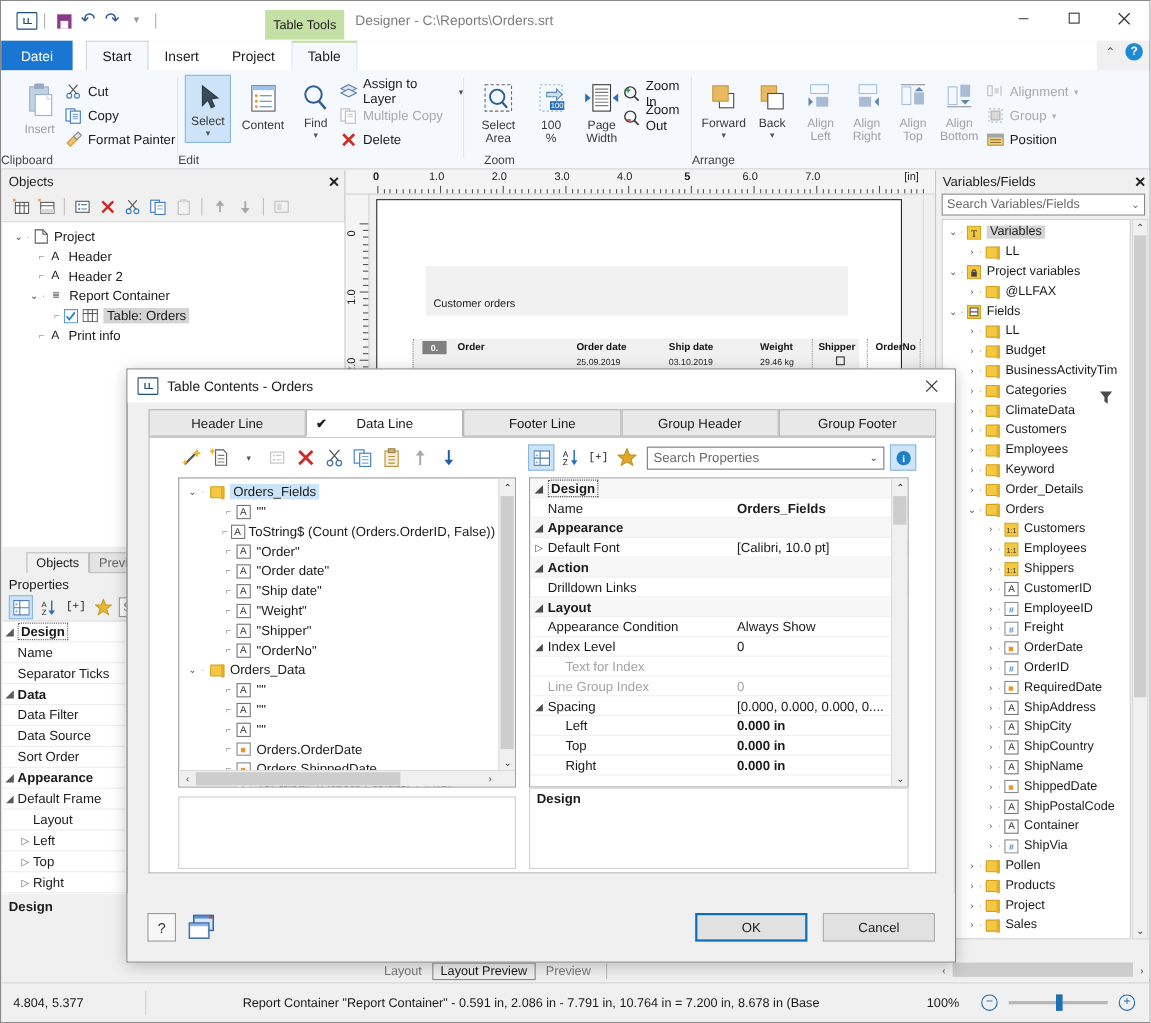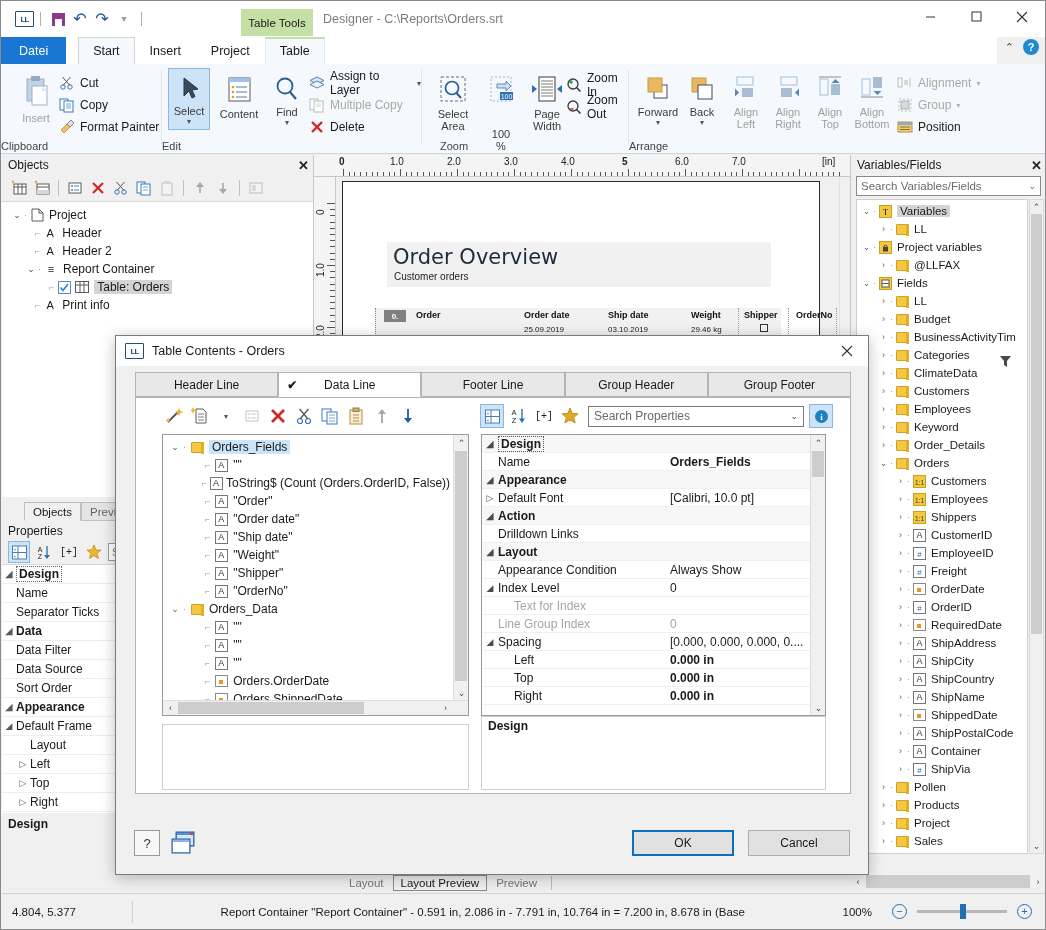--- a/index.html
+++ b/index.html
@@ -579,21 +579,21 @@
 
     <div class="rgroup" style="left:421px;width:206px;">
       <div style="position:absolute;left:6px;top:6px;" class="bigbtn">
         <svg width="32" height="30" viewBox="0 0 32 30">
           <rect x="4" y="2" width="24" height="24" fill="none" stroke="#6a6a6a" stroke-dasharray="3,2"></rect>
           <circle cx="15" cy="13" r="6.5" fill="none" stroke="#2b5d96" stroke-width="1.7"></circle>
           <line x1="19.5" y1="18" x2="24" y2="23" stroke="#2b5d96" stroke-width="2"></line>
         </svg>
         <span class="lbl">Select<br>Area</span>
       </div>
-      <div style="position:absolute;left:54px;top:6px;gap:20px;" class="bigbtn">
+      <div style="position:absolute;left:54px;top:6px;" class="bigbtn">
         <svg width="30" height="30" viewBox="0 0 30 30">
           <rect x="5" y="2" width="20" height="24" fill="none" stroke="#9ab6d4" stroke-dasharray="2,2"></rect>
           <polygon points="11,9 20,9 20,6 25,11 20,16 20,13 11,13" fill="#cfe0f0" stroke="#5a8ab5"></polygon>
           <rect x="14" y="17" width="13" height="8" fill="#2b6fb5"></rect>
           <text x="20.5" y="23.5" font-size="7" fill="#fff" text-anchor="middle" font-family="Liberation Sans">100</text>
         </svg>
         <span class="lbl">100<br>%</span>
       </div>
       <div style="position:absolute;left:100px;top:6px;" class="bigbtn">
         <svg width="34" height="30" viewBox="0 0 34 30">
@@ -934,21 +934,20 @@
         <div class="rv-tick" style="top: 646px; width: 8px;"></div>
         <div class="rv-tick" style="top: 652.2px; width: 5px;"></div>
         <div class="rv-tick" style="top: 658.4px; width: 5px;"></div>
         <div class="rv-tick" style="top: 664.6px; width: 5px;"></div>
       </div>
   </div>
 
   <div class="canvas">
     <div class="page">
       <div class="rep-title-box">
-        <div class="rep-title">Order Overview</div>
         <div class="rep-sub">Customer orders</div>
       </div>
       <div class="rep-table">
         <div class="rt-badge">0.</div>
         <div class="rt-h" style="left:40px;">Order</div>
         <div class="rt-h" style="left:148px;">Order date</div>
         <div class="rt-h" style="left:232px;">Ship date</div>
         <div class="rt-h" style="left:315px;">Weight</div>
         <div class="rt-h" style="left:368px;">Shipper</div>
         <div class="rt-h" style="left:420px;">OrderNo</div>

